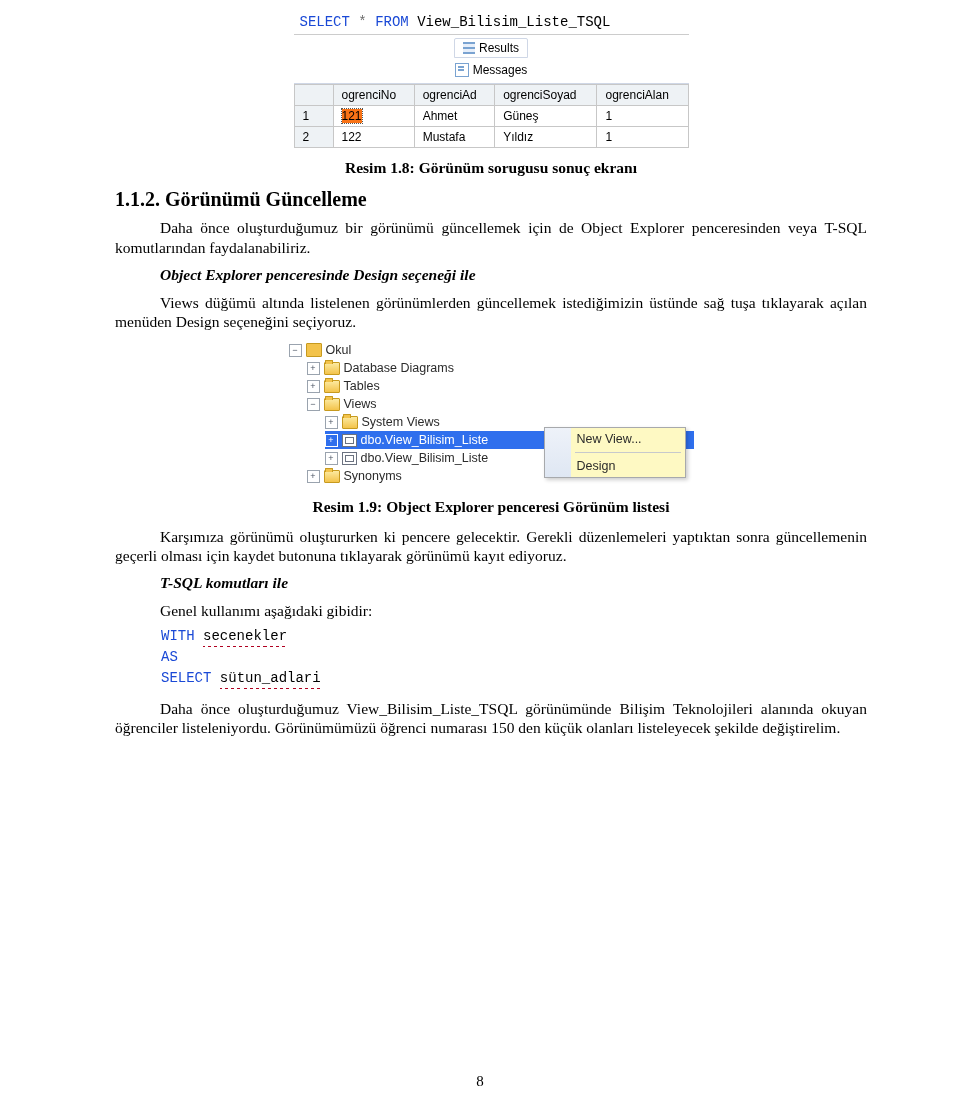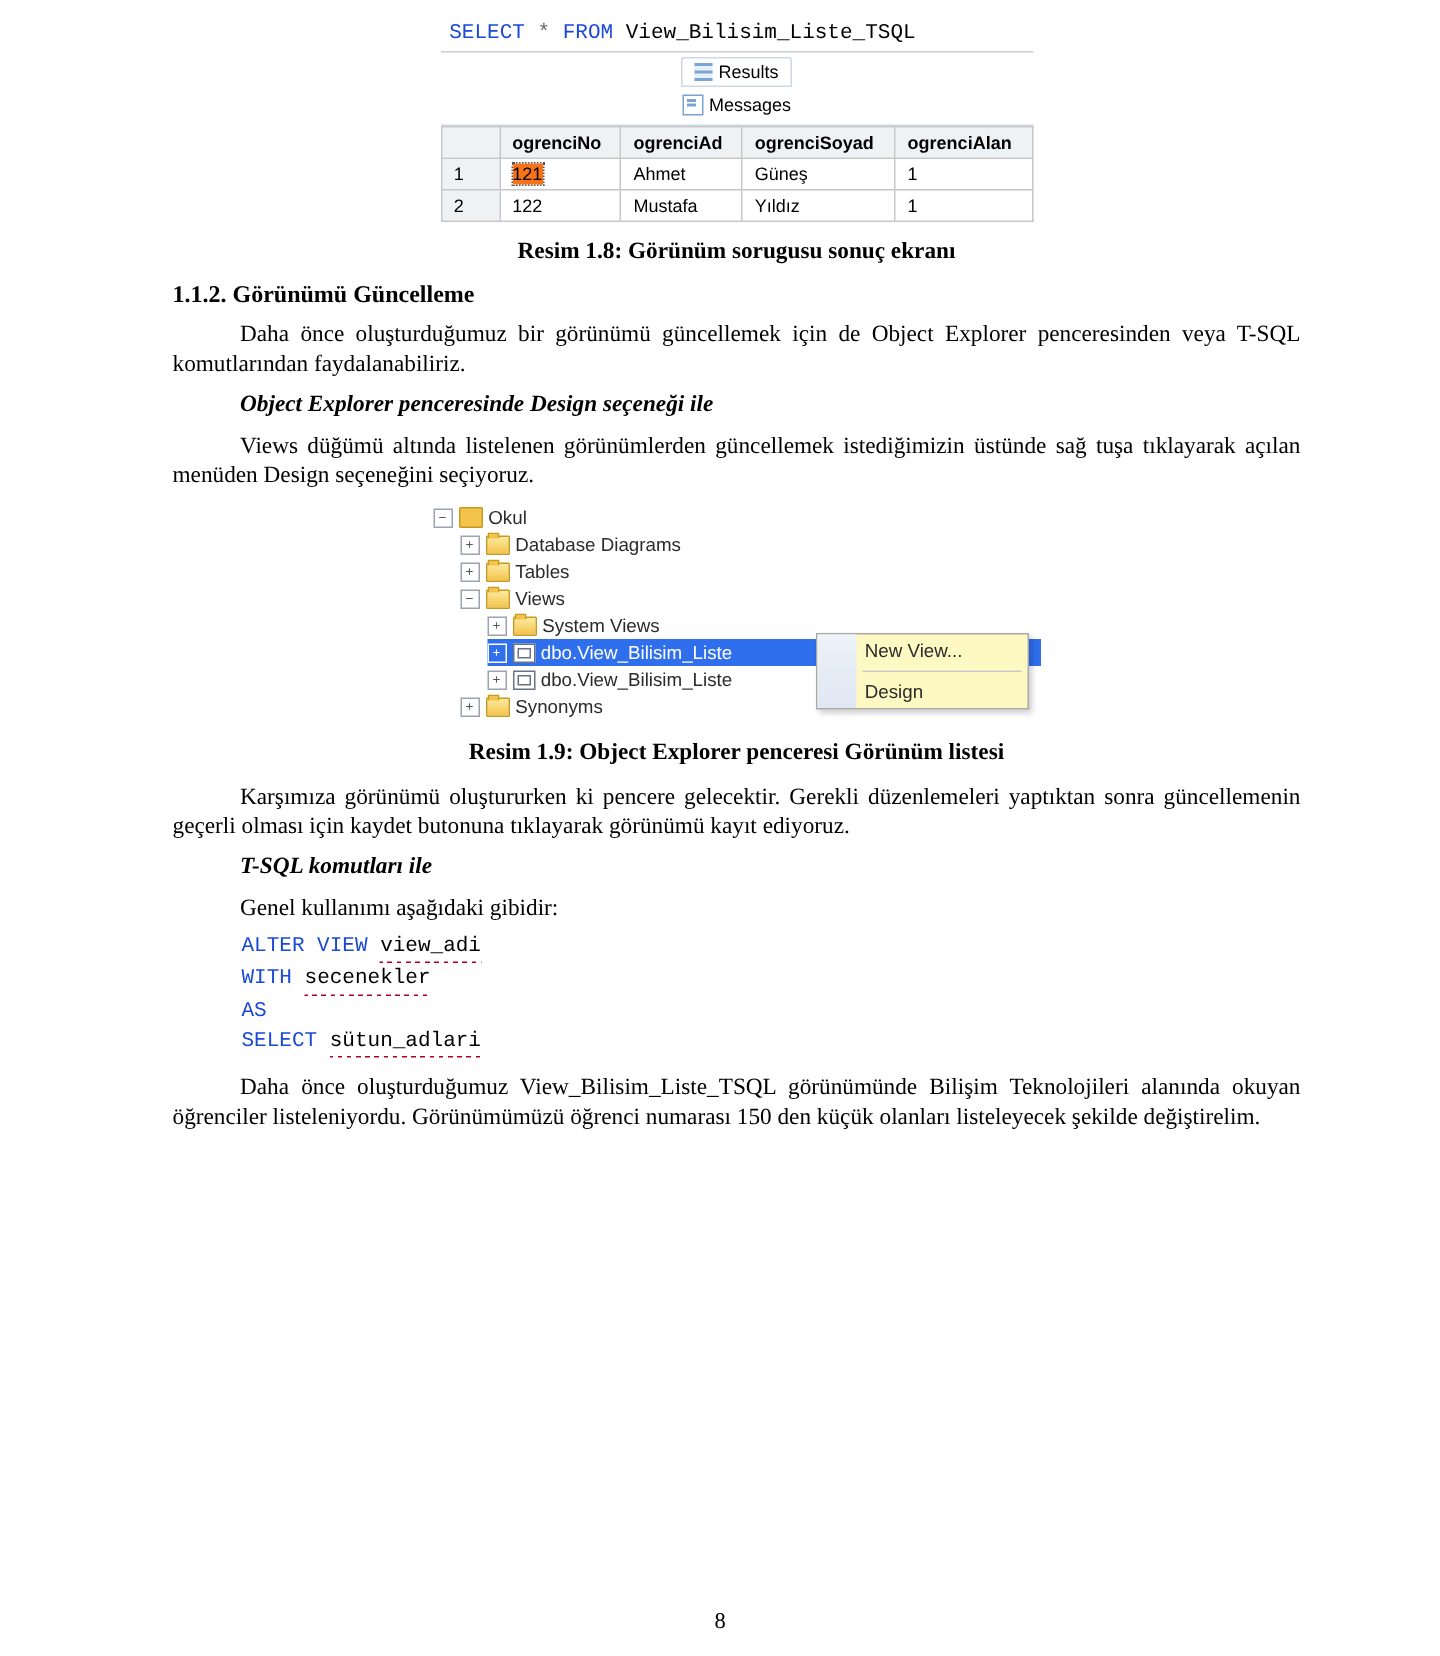--- a/index.html
+++ b/index.html
@@ -13,21 +13,21 @@
     width: 960px;
     height: 1104px;
     box-sizing: border-box;
     padding: 10px 93px 0 115px;
     position: relative;
   }
   .justify { text-align: justify; }
   .indent { text-indent: 45px; }
   p { margin: 6px 0; font-size: 15.5px; line-height: 1.25; }
   .caption { font-weight: bold; text-align: center; font-size: 15.5px; margin: 10px 0; }
-  .section-num { font-weight: bold; font-size: 16px; margin: 6px 0 2px 0; }
+  .section-num { font-weight: bold; font-size: 20px; margin: 6px 0 2px 0; }
   .sub-bold { font-weight: bold; font-size: 15.5px; margin: 8px 0; font-style: italic; }
 
   
   .shot1 {
     width: 395px;
     margin: 0 auto 2px auto;
     font-family: "Segoe UI", Tahoma, sans-serif;
     font-size: 12px;
     color: #000;
   }
@@ -78,21 +78,21 @@
     width: 100%;
     background: #fff;
   }
   .shot1 table.grid th, .shot1 table.grid td {
     border: 1px solid #c7c7c7;
     padding: 3px 8px;
     text-align: left;
     font-size: 12px;
     white-space: nowrap;
   }
-  .shot1 table.grid th { background: #eef2f5; font-weight: bold; }
+  .shot1 table.grid th { background: #eef2f5; font-weight: normal; }
   .shot1 .rownum { background: #eef2f5; width: 22px; text-align: center; }
   .shot1 .sel { outline: 1px dotted #555; background: #f97316; }
 
   
   .shot2 {
     width: 405px;
     margin: 8px auto 2px auto;
     font-family: "Segoe UI", Tahoma, sans-serif;
     font-size: 12.5px;
     color: #2b2b2b;
@@ -275,25 +275,20 @@
   <p class="caption">Resim 1.9: Object Explorer penceresi Görünüm listesi</p>
 
   <p class="justify indent">Karşımıza görünümü oluştururken ki pencere gelecektir. Gerekli düzenlemeleri yaptıktan sonra güncellemenin geçerli olması için kaydet butonuna tıklayarak görünümü kayıt ediyoruz.</p>
 
   <p class="sub-bold indent">T-SQL komutları ile</p>
 
   <p class="indent">Genel kullanımı aşağıdaki gibidir:</p>
 
   <div class="code2">
     <div>
-      <span class="kw">ALTER VIEW</span>
-      <span> </span>
-      <span class="u">view_adi</span>
-    </div>
-    <div>
       <span class="kw">WITH</span>
       <span> </span>
       <span class="u">secenekler</span>
     </div>
     <div>
       <span class="kw">AS</span>
     </div>
     <div>
       <span class="kw">SELECT</span>
       <span> </span>

